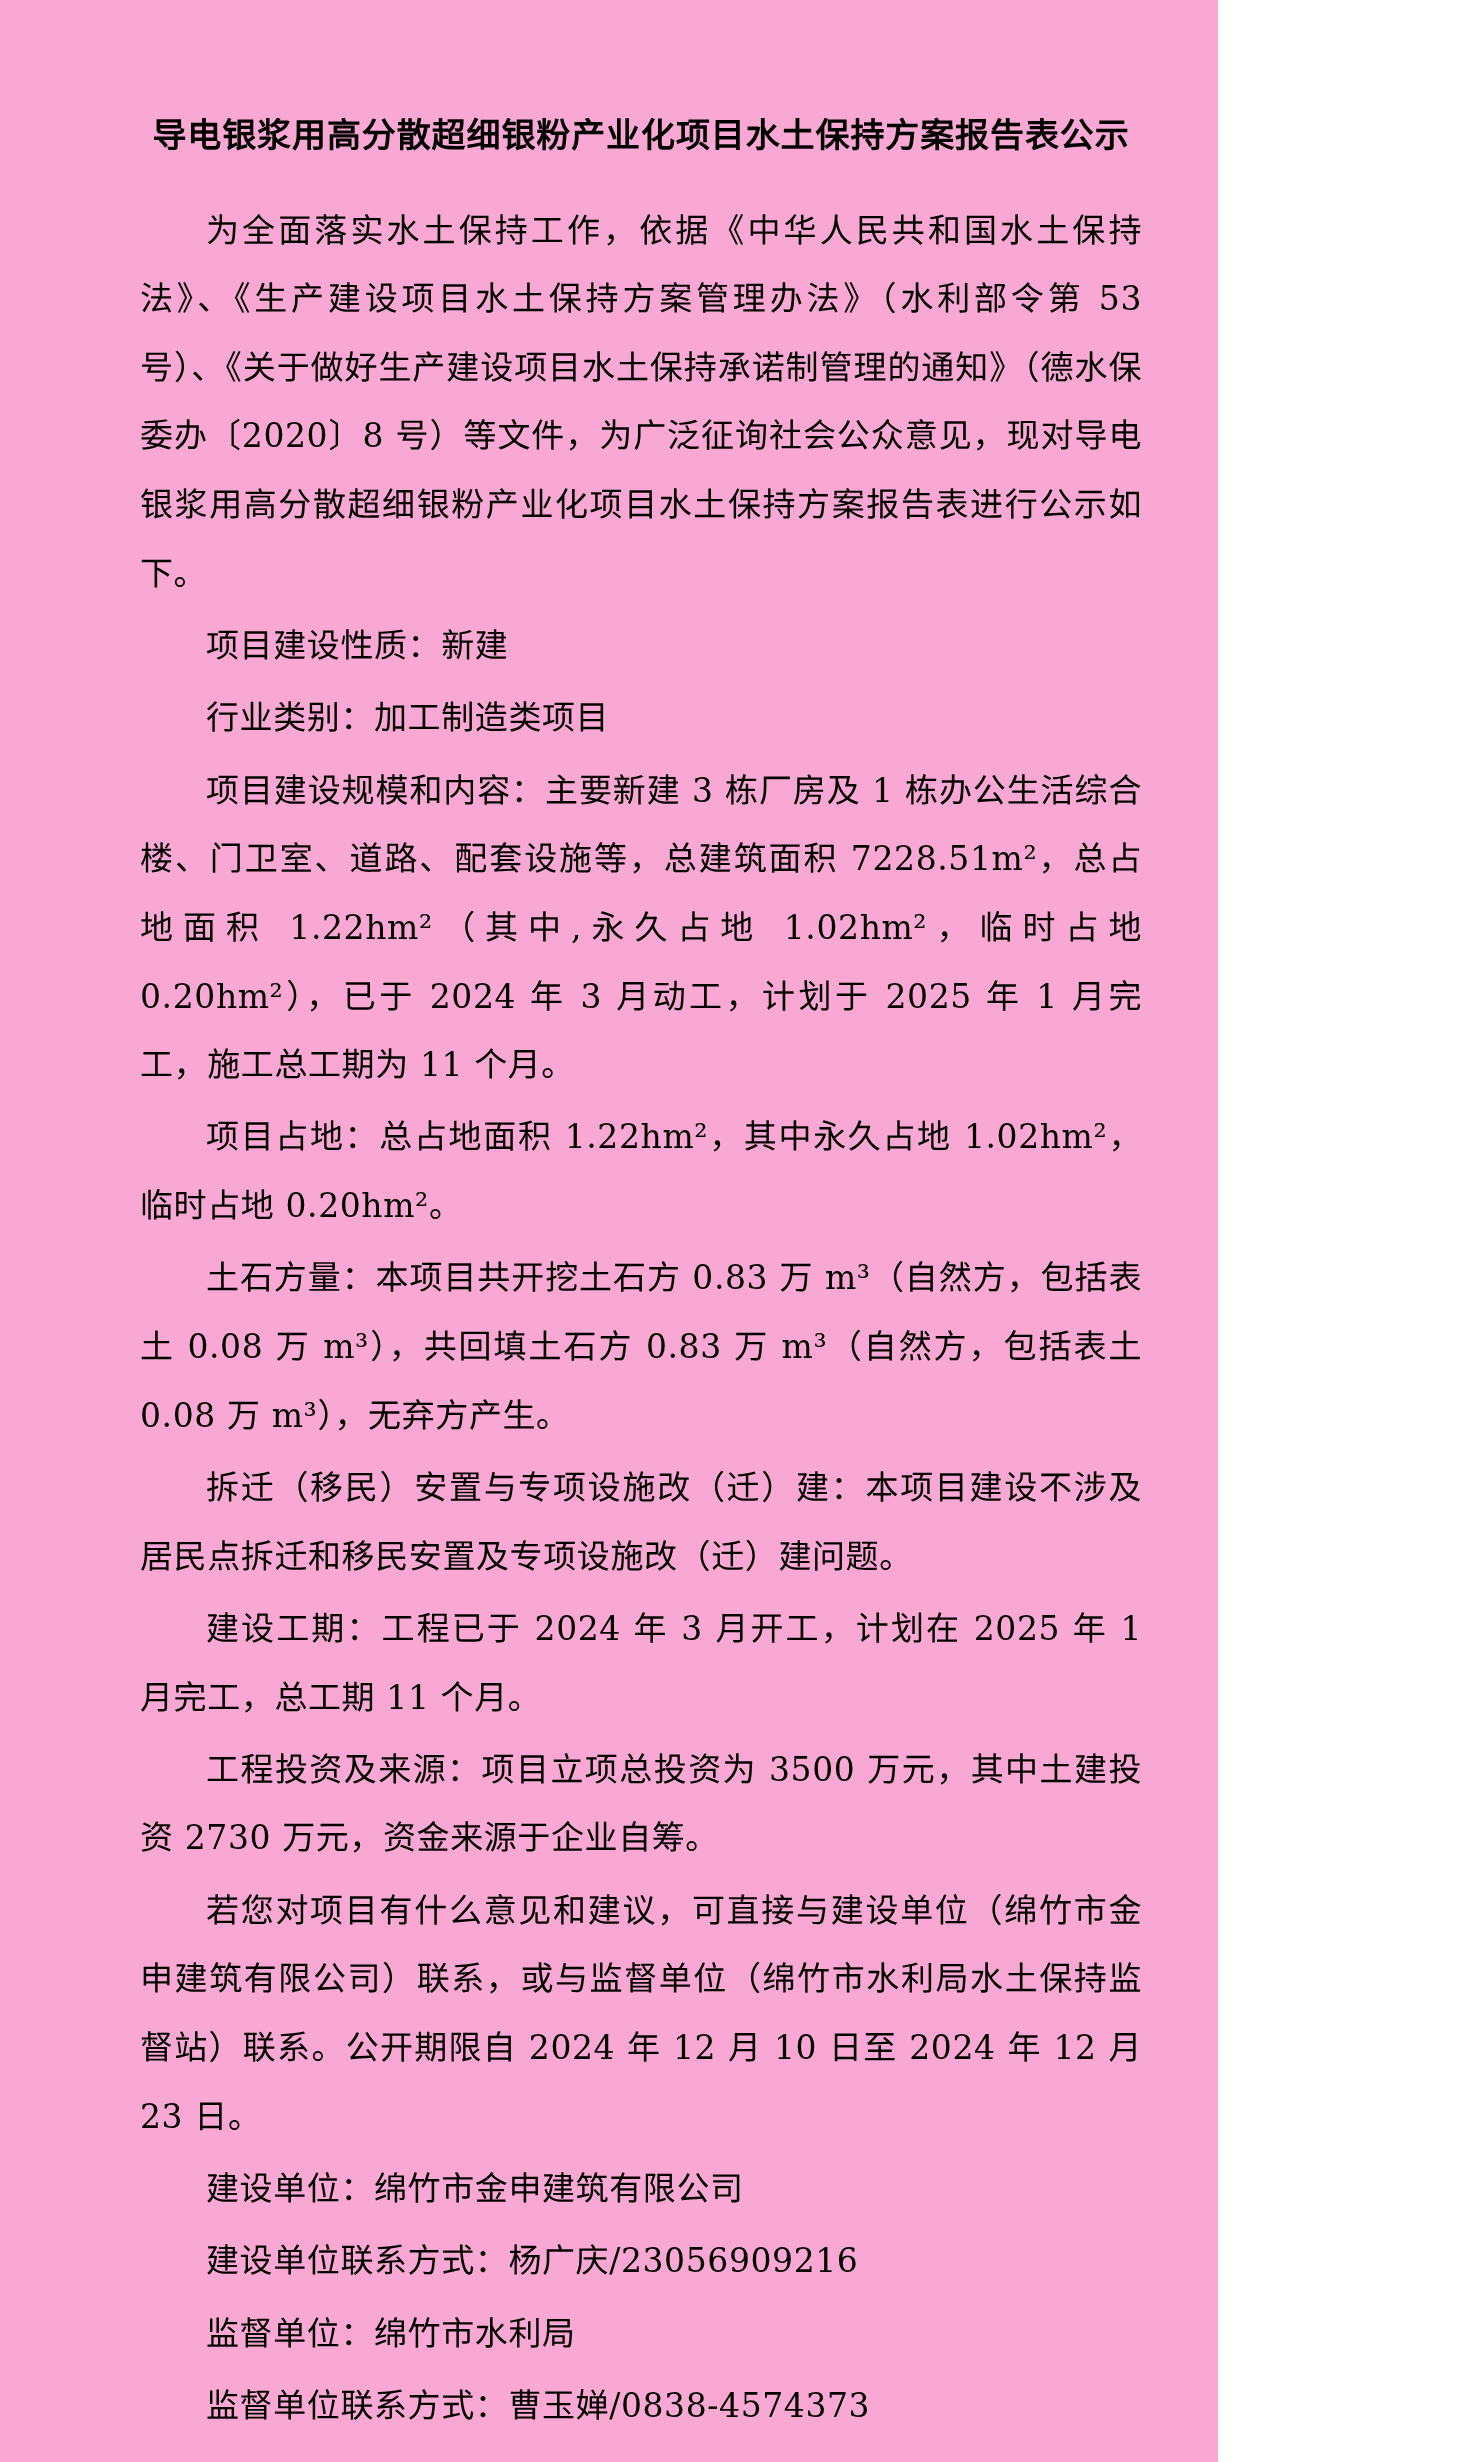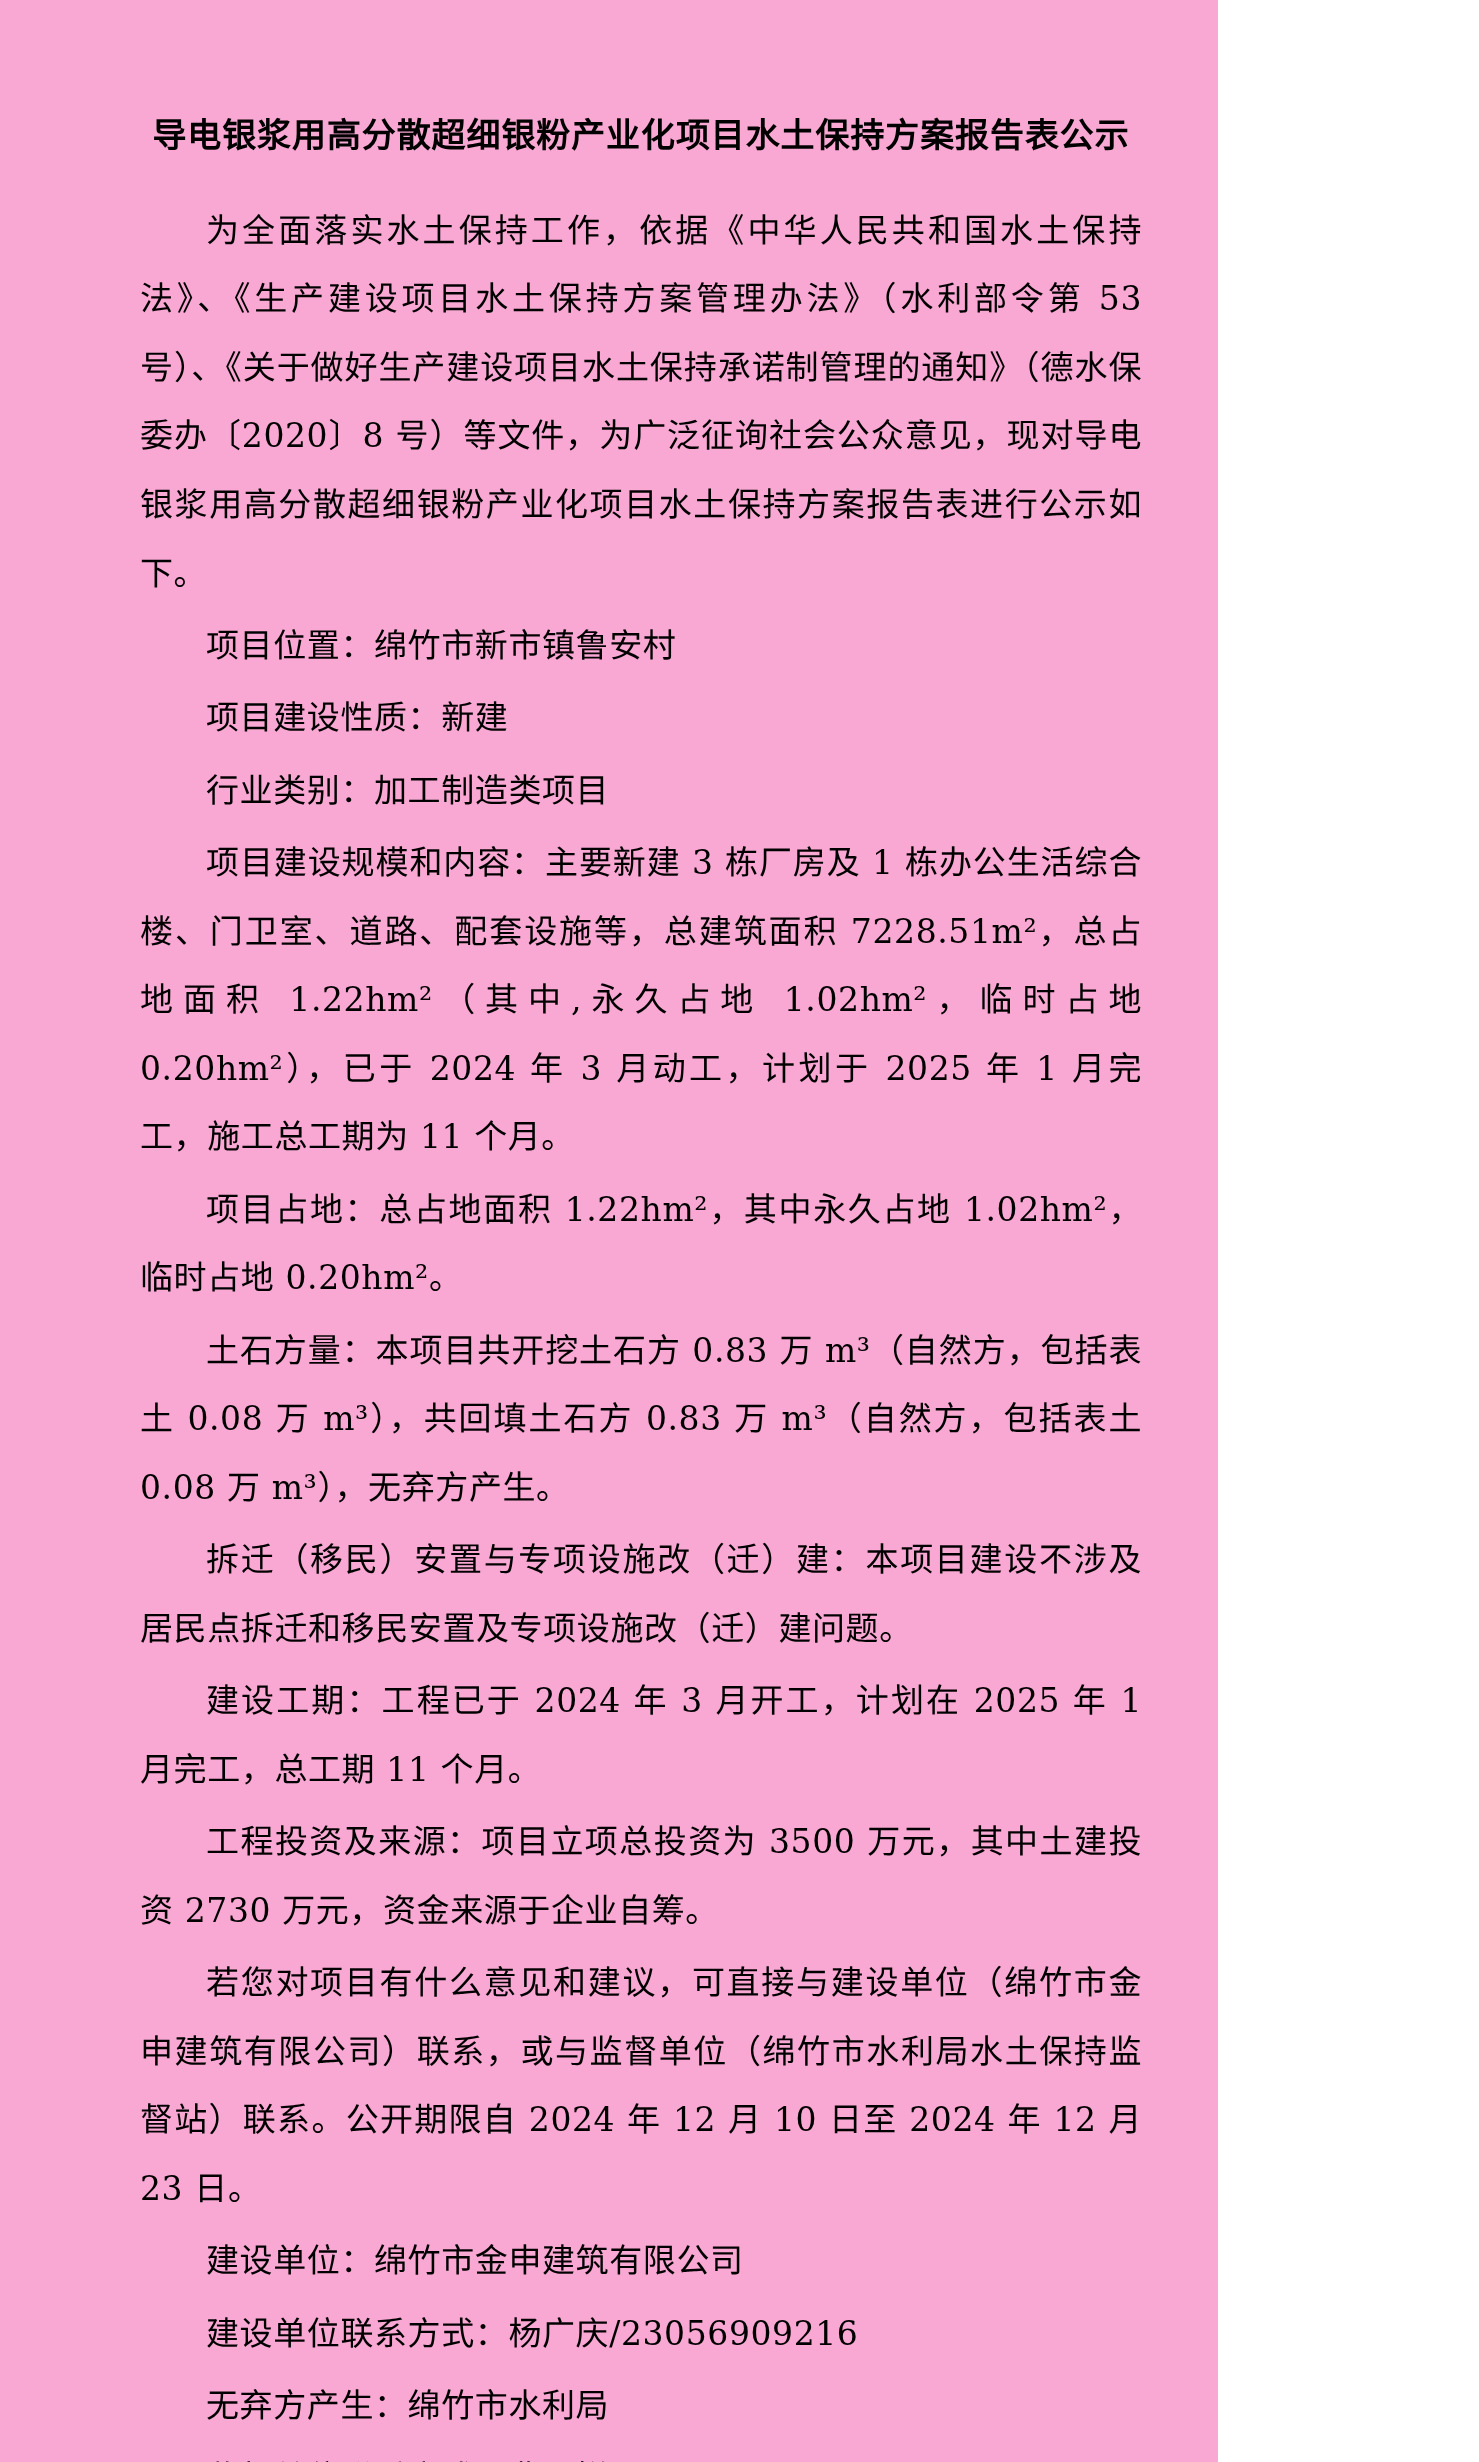--- a/index.html
+++ b/index.html
@@ -40,29 +40,28 @@
   }
 </style>
 </head>
 <body>
 
 <div class="page">
 
   <h1 class="doc-title">导电银浆用高分散超细银粉产业化项目水土保持方案报告表公示</h1>
 
   <p class="para">为全面落实水土保持工作，依据《中华人民共和国水土保持法》、《生产建设项目水土保持方案管理办法》（水利部令第 53 号）、《关于做好生产建设项目水土保持承诺制管理的通知》（德水保委办〔2020〕8 号）等文件，为广泛征询社会公众意见，现对导电银浆用高分散超细银粉产业化项目水土保持方案报告表进行公示如下。</p>
-  <p class="para">项目位置：绵竹市新市镇鲁安村</p>
   <p class="para">项目建设性质：新建</p>
   <p class="para">行业类别：加工制造类项目</p>
   <p class="para">项目建设规模和内容：主要新建 3 栋厂房及 1 栋办公生活综合楼、门卫室、道路、配套设施等，总建筑面积 7228.51m²，总占地面积 1.22hm²（其中,永久占地 1.02hm²，临时占地 0.20hm²），已于 2024 年 3 月动工，计划于 2025 年 1 月完工，施工总工期为 11 个月。</p>
   <p class="para">项目占地：总占地面积 1.22hm²，其中永久占地 1.02hm²，临时占地 0.20hm²。</p>
   <p class="para">土石方量：本项目共开挖土石方 0.83 万 m³（自然方，包括表土 0.08 万 m³），共回填土石方 0.83 万 m³（自然方，包括表土 0.08 万 m³），无弃方产生。</p>
   <p class="para">拆迁（移民）安置与专项设施改（迁）建：本项目建设不涉及居民点拆迁和移民安置及专项设施改（迁）建问题。</p>
   <p class="para">建设工期：工程已于 2024 年 3 月开工，计划在 2025 年 1 月完工，总工期 11 个月。</p>
   <p class="para">工程投资及来源：项目立项总投资为 3500 万元，其中土建投资 2730 万元，资金来源于企业自筹。</p>
   <p class="para">若您对项目有什么意见和建议，可直接与建设单位（绵竹市金申建筑有限公司）联系，或与监督单位（绵竹市水利局水土保持监督站）联系。公开期限自 2024 年 12 月 10 日至 2024 年 12 月 23 日。</p>
   <p class="para">建设单位：绵竹市金申建筑有限公司</p>
   <p class="para">建设单位联系方式：杨广庆/23056909216</p>
-  <p class="para">无弃方产生：绵竹市水利局</p>
+  <p class="para">监督单位：绵竹市水利局</p>
   <p class="para">监督单位联系方式：曹玉婵/0838-4574373</p>
 
 </div>
 
 
 </body></html>

